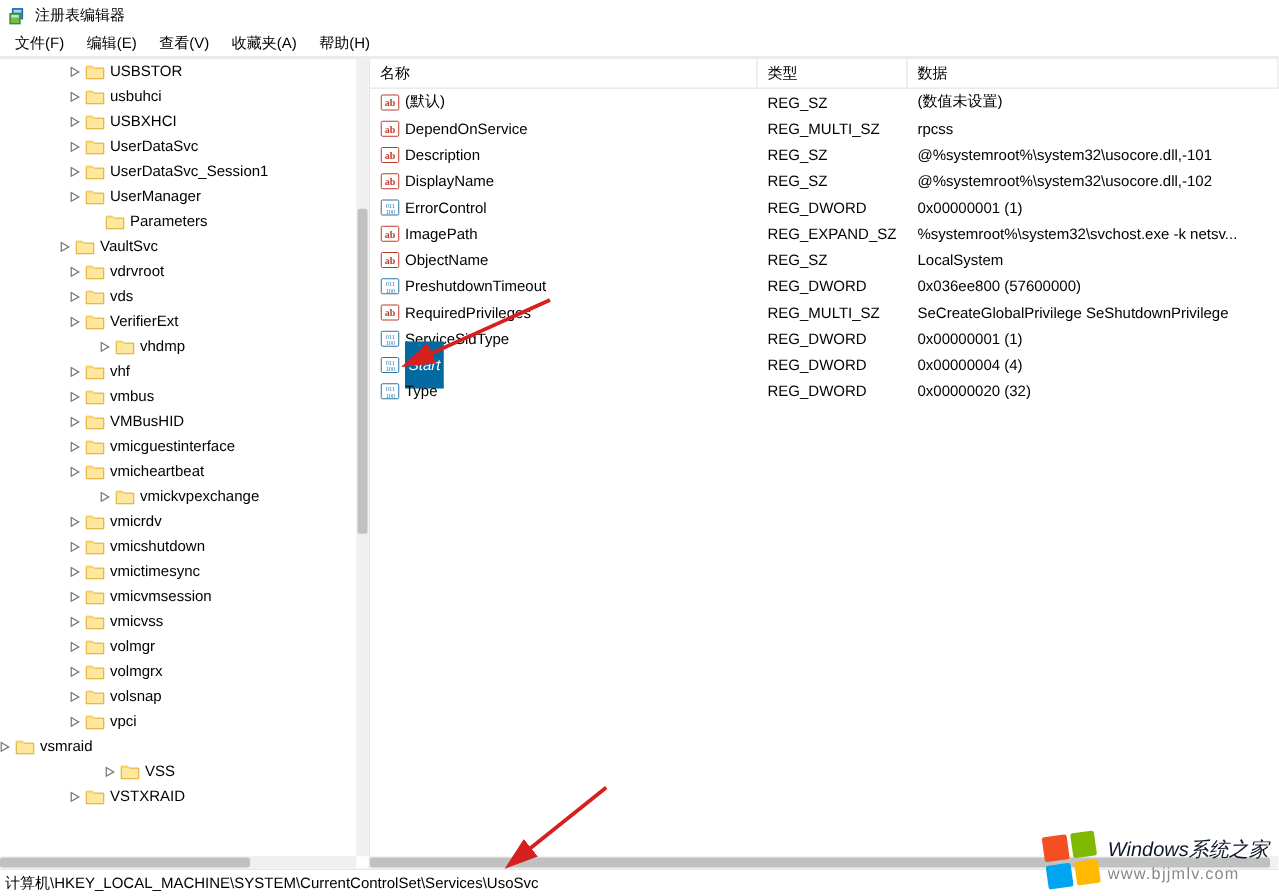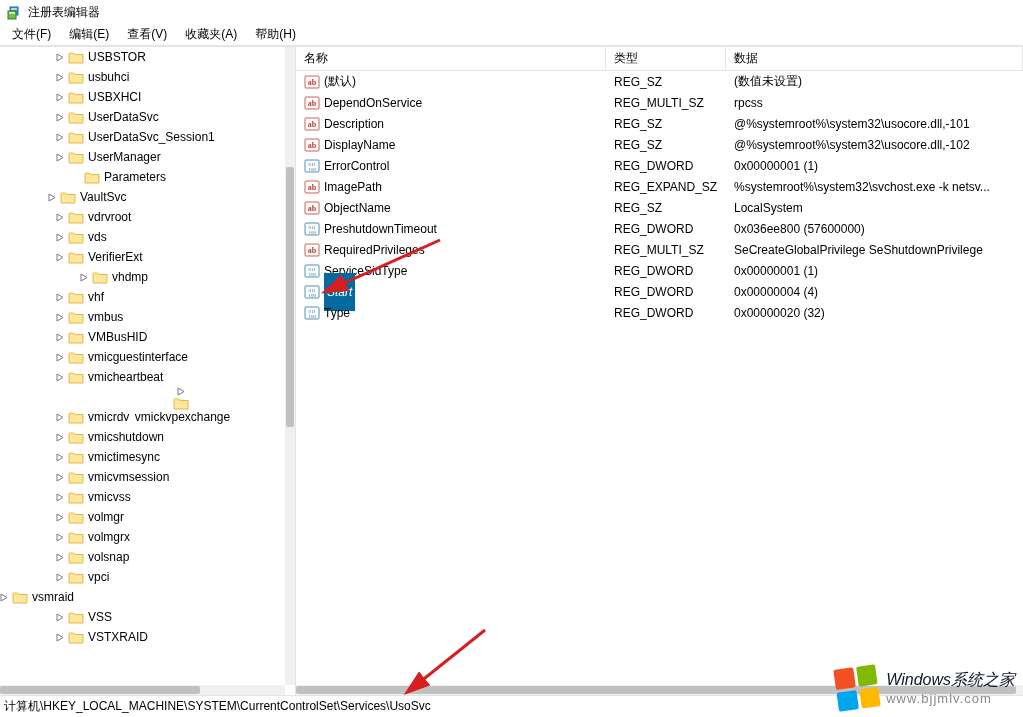--- a/index.html
+++ b/index.html
@@ -413,21 +413,21 @@
           </div>
           <div class="tree-row" style="padding-left: 56px;">
             <svg class="exp" viewBox="0 0 9 9">
               <use href="#exp-collapsed"></use>
             </svg>
             <svg class="folder-icon" viewBox="0 0 16 14">
               <use href="#folder-svg"></use>
             </svg>
             <span class="tree-label">vmicheartbeat</span>
           </div>
-          <div class="tree-row" style="padding-left: 80px; flex-direction: column;">
+          <div class="tree-row" style="padding-left: 80px;">
             <svg class="exp" viewBox="0 0 9 9">
               <use href="#exp-collapsed"></use>
             </svg>
             <svg class="folder-icon" viewBox="0 0 16 14">
               <use href="#folder-svg"></use>
             </svg>
             <span class="tree-label">vmickvpexchange</span>
           </div>
           <div class="tree-row" style="padding-left: 56px;">
             <svg class="exp" viewBox="0 0 9 9">
@@ -512,21 +512,21 @@
           </div>
           <div class="tree-row" style="">
             <svg class="exp" viewBox="0 0 9 9">
               <use href="#exp-collapsed"></use>
             </svg>
             <svg class="folder-icon" viewBox="0 0 16 14">
               <use href="#folder-svg"></use>
             </svg>
             <span class="tree-label">vsmraid</span>
           </div>
-          <div class="tree-row" style="padding-left: 56px;">
+          <div class="tree-row" style="padding-left: 84px;">
             <svg class="exp" viewBox="0 0 9 9">
               <use href="#exp-collapsed"></use>
             </svg>
             <svg class="folder-icon" viewBox="0 0 16 14">
               <use href="#folder-svg"></use>
             </svg>
             <span class="tree-label">VSS</span>
           </div>
           <div class="tree-row" style="padding-left: 56px;">
             <svg class="exp" viewBox="0 0 9 9">

